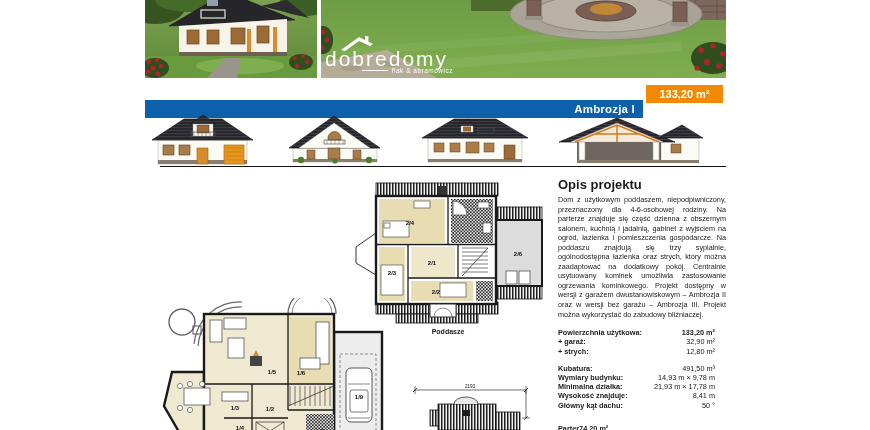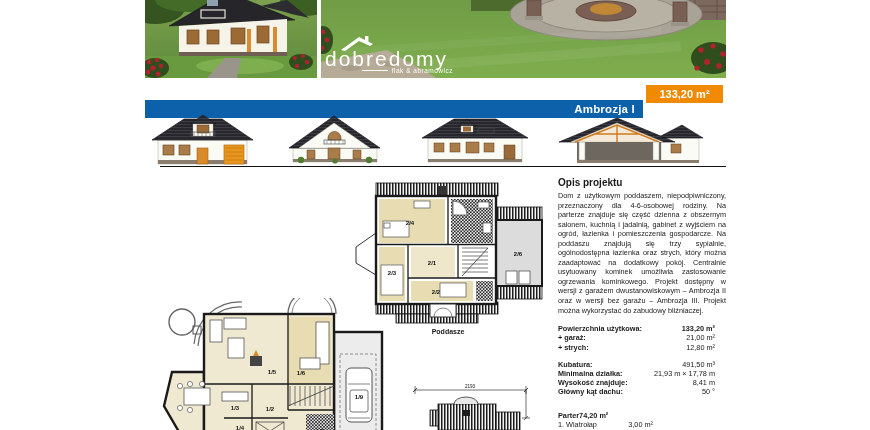--- a/index.html
+++ b/index.html
@@ -32,21 +32,21 @@
   .groundline{position:absolute;left:160px;top:166px;width:566px;height:1.3px;background:#111;}
 
   
   .plan-caption{position:absolute;left:350px;top:328px;width:196px;text-align:center;
                 font-size:7px;font-weight:bold;}
   svg text.rl{font-family:"Liberation Sans",sans-serif;font-size:6px;font-weight:bold;fill:#111;}
   svg text.dim{font-family:"Liberation Sans",sans-serif;font-size:4.6px;fill:#111;}
 
   
   .rcol{position:absolute;left:558px;top:177px;width:168px;}
-  .desc-h{font-size:10px;font-weight:bold;margin:0 0 3px 0;}
+  .desc-h{font-size:13px;font-weight:bold;margin:0 0 3px 0;}
   .desc-b{font-size:7.25px;line-height:9.55px;text-align:justify;margin:0;}
   .specs{margin-top:9px;}
   .spec-row{display:flex;justify-content:space-between;font-size:7.3px;line-height:9.2px;}
   .spec-row .sl{font-weight:bold;}
   .spec-row .sv{padding-right:11px;}
   .spec-row.b .sv{font-weight:bold;}
   .spec-gap{height:8px;}
   .rooms{margin-top:14px;width:95px;}
   .room-head{display:flex;justify-content:flex-start;font-size:7.3px;line-height:9.4px;font-weight:bold;}
   .room-row{display:flex;justify-content:space-between;font-size:7.3px;line-height:9.2px;}
@@ -360,30 +360,34 @@
     <div class="desc-h">Opis projektu</div>
     <p class="desc-b">Dom z użytkowym poddaszem, niepodpiwniczony, przeznaczony dla 4-6-osobowej rodziny. Na parterze znajduje się część dzienna z obszernym salonem, kuchnią i jadalnią, gabinet z wyjściem na ogród, łazienka i pomieszczenia gospodarcze. Na poddaszu znajdują się trzy sypialnie, ogólnodostępna łazienka oraz strych, który można zaadaptować na dodatkowy pokój. Centralnie usytuowany kominek umożliwia zastosowanie ogrzewania kominkowego. Projekt dostępny w wersji z garażem dwustanowiskowym – Ambrozja II oraz w wersji bez garażu – Ambrozja III. Projekt można wykorzystać do zabudowy bliźniaczej.</p>
 
     <div class="specs">
       <div class="spec-row b">
         <span class="sl">Powierzchnia użytkowa:</span>
         <span class="sv">133,20 m²</span>
       </div>
       <div class="spec-row">
         <span class="sl">+ garaż:</span>
-        <span class="sv">21,00 m²</span>
+        <span class="sv">32,90 m²</span>
       </div>
       <div class="spec-row">
         <span class="sl">+ strych:</span>
         <span class="sv">12,80 m²</span>
       </div>
       <div class="spec-gap"></div>
       <div class="spec-row">
         <span class="sl">Kubatura:</span>
         <span class="sv">491,50 m³</span>
+      </div>
+      <div class="spec-row">
+        <span class="sl">Wymiary budynku:</span>
+        <span class="sv">14,93 m × 9,78 m</span>
       </div>
       <div class="spec-row">
         <span class="sl">Minimalna działka:</span>
         <span class="sv">21,93 m × 17,78 m</span>
       </div>
       <div class="spec-row">
         <span class="sl">Wysokość znajduje:</span>
         <span class="sv">8,41 m</span>
       </div>
       <div class="spec-row">

